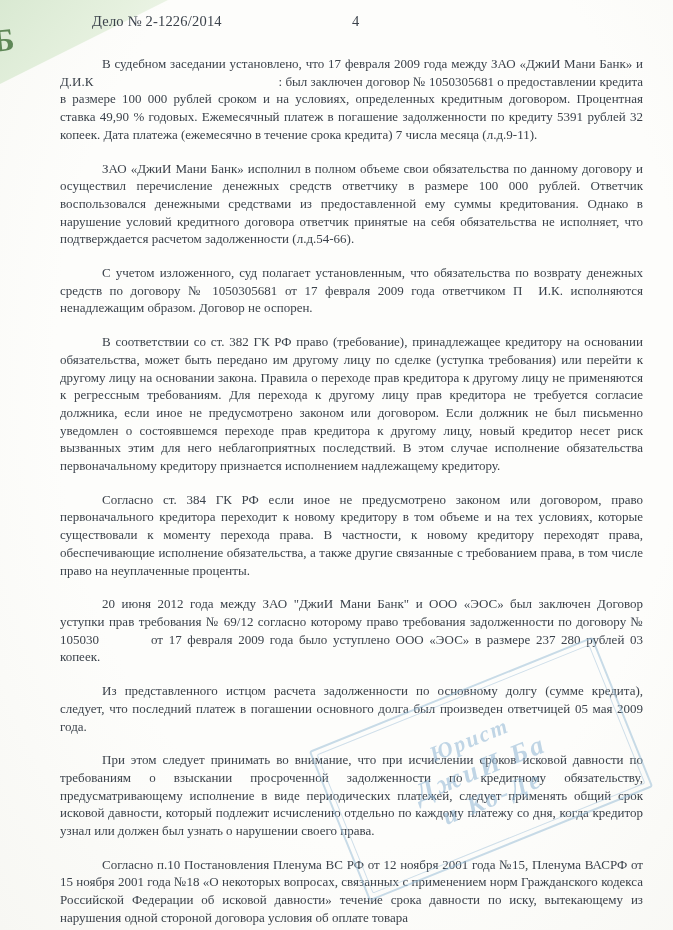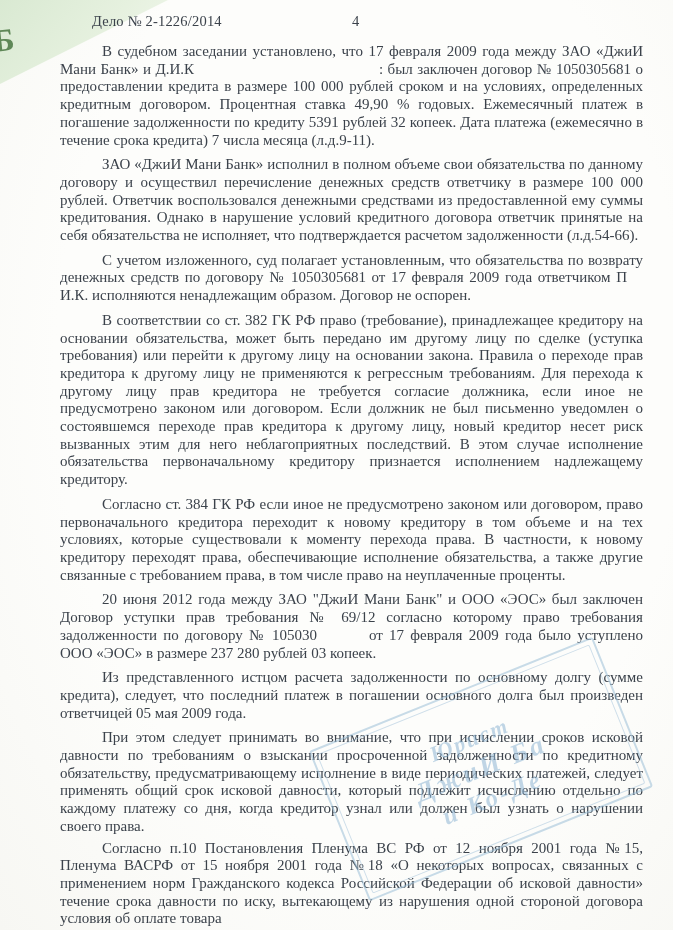--- a/index.html
+++ b/index.html
@@ -20,22 +20,22 @@
   .corner-glyph{
     position:absolute;top:22px;left:-7px;
     font-size:32px;font-weight:bold;color:#4a7742;
     transform:rotate(-6deg);opacity:.85;
   }
   .header-row{position:absolute;top:13px;left:0;width:673px;font-size:14.5px;}
   .case-number{position:absolute;left:92px;top:0;letter-spacing:.2px;}
   .page-number{position:absolute;left:352px;top:0;}
   .text-block{position:absolute;top:39px;left:60px;width:583px;}
   .text-block p{
-    margin:4px 0 7px 0;text-align:justify;text-indent:42px;
-    font-size:15px;line-height:17.7px;
+    margin:16px 0 7px 0;text-align:justify;text-indent:42px;
+    font-size:13px;line-height:17.7px;
   }
   .text-block p.tight{margin-bottom:0;}
   .gap-wide{display:inline-block;width:185px;}
   .gap-med{display:inline-block;width:52px;}
   .gap-sm{display:inline-block;width:16px;}
   
   .stamp{
     position:absolute;left:328px;top:688px;width:302px;height:158px;
     transform:rotate(-22deg);
     color:#8fb6d4;opacity:.55;pointer-events:none;

